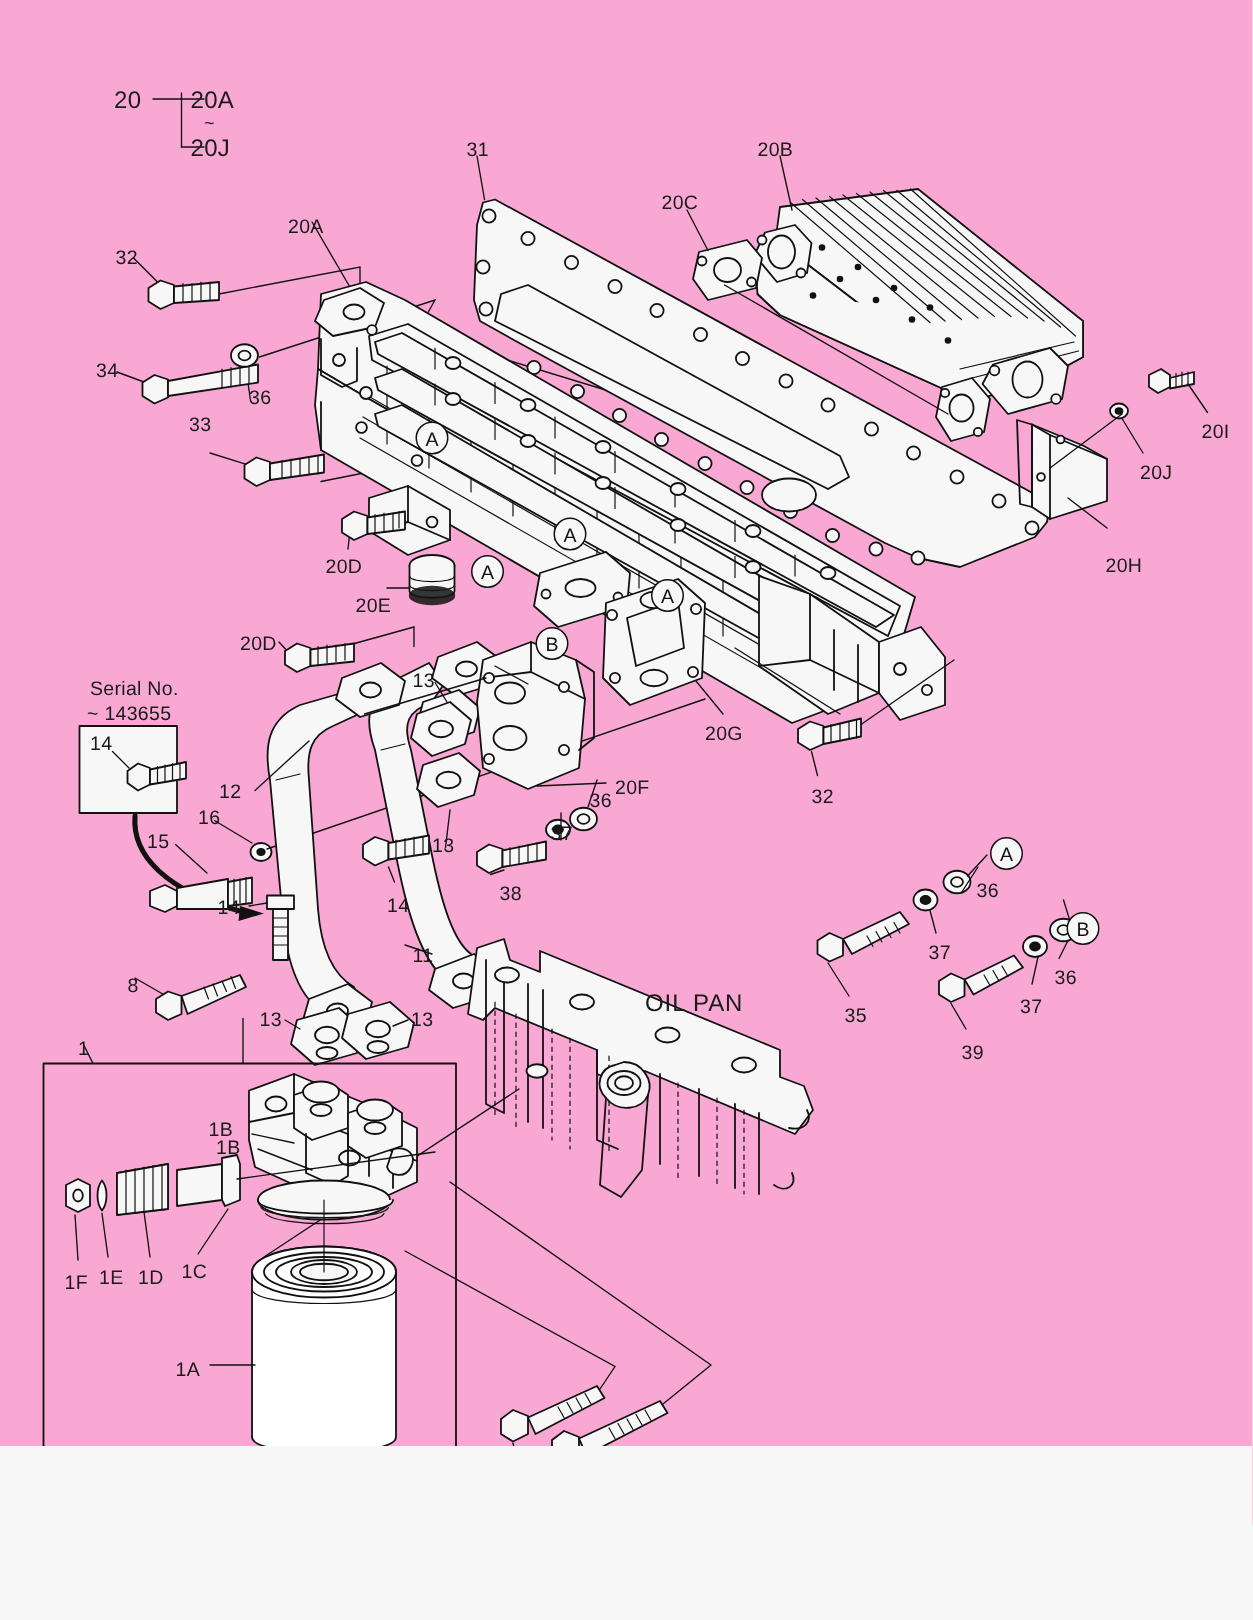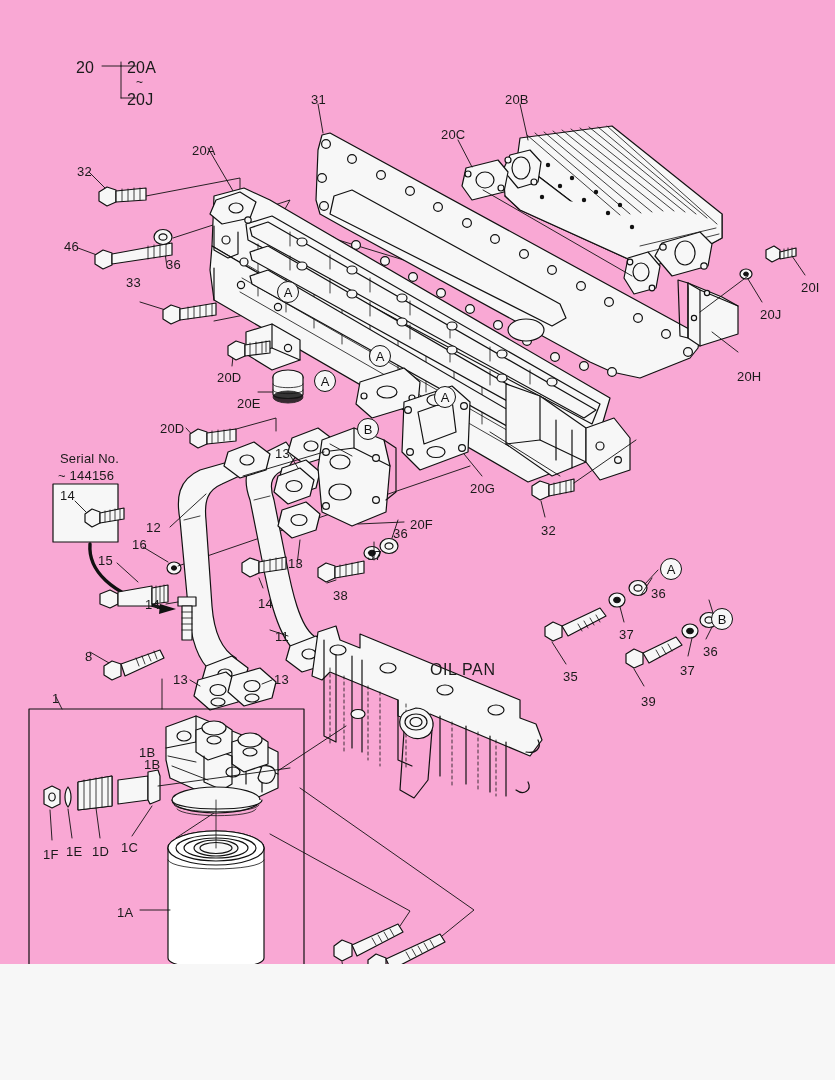--- a/index.html
+++ b/index.html
@@ -627,31 +627,31 @@
   </svg>
 
   <div>
 
     <span class="lbl big" style="left:76px; top:60px;">20</span>
     <span class="lbl big" style="left:127px; top:60px;">20A</span>
     <span class="lbl" style="left:136px; top:76px; font-size:12px;">~</span>
     <span class="lbl big" style="left:127px; top:92px;">20J</span>
 
     <span class="lbl serial" style="left:60px; top:452px;">Serial No.</span>
-    <span class="lbl serial" style="left:58px; top:469px;">~ 144156</span>
+    <span class="lbl serial" style="left:58px; top:469px;">~ 143655</span>
     <span class="lbl" style="left:60px; top:489px;">14</span>
 
     <span class="lbl oilpan" style="left:430px; top:662px;">OIL PAN</span>
 
     <span class="lbl" style="left:311px; top:93px;">31</span>
     <span class="lbl" style="left:505px; top:93px;">20B</span>
     <span class="lbl" style="left:441px; top:128px;">20C</span>
     <span class="lbl" style="left:192px; top:144px;">20A</span>
     <span class="lbl" style="left:77px; top:165px;">32</span>
-    <span class="lbl" style="left:64px; top:240px;">46</span>
+    <span class="lbl" style="left:64px; top:240px;">34</span>
     <span class="lbl" style="left:166px; top:258px;">36</span>
     <span class="lbl" style="left:801px; top:281px;text-align:right;">20I</span>
     <span class="lbl" style="left:126px; top:276px;">33</span>
     <span class="lbl" style="left:760px; top:308px;">20J</span>
     <span class="lbl" style="left:737px; top:370px;text-align:center;">20H</span>
     <span class="lbl" style="left:217px; top:371px;">20D</span>
     <span class="lbl" style="left:237px; top:397px;">20E</span>
     <span class="lbl" style="left:160px; top:422px;">20D</span>
     <span class="lbl" style="left:275px; top:447px;">13</span>
     <span class="lbl" style="left:470px; top:482px;">20G</span>

